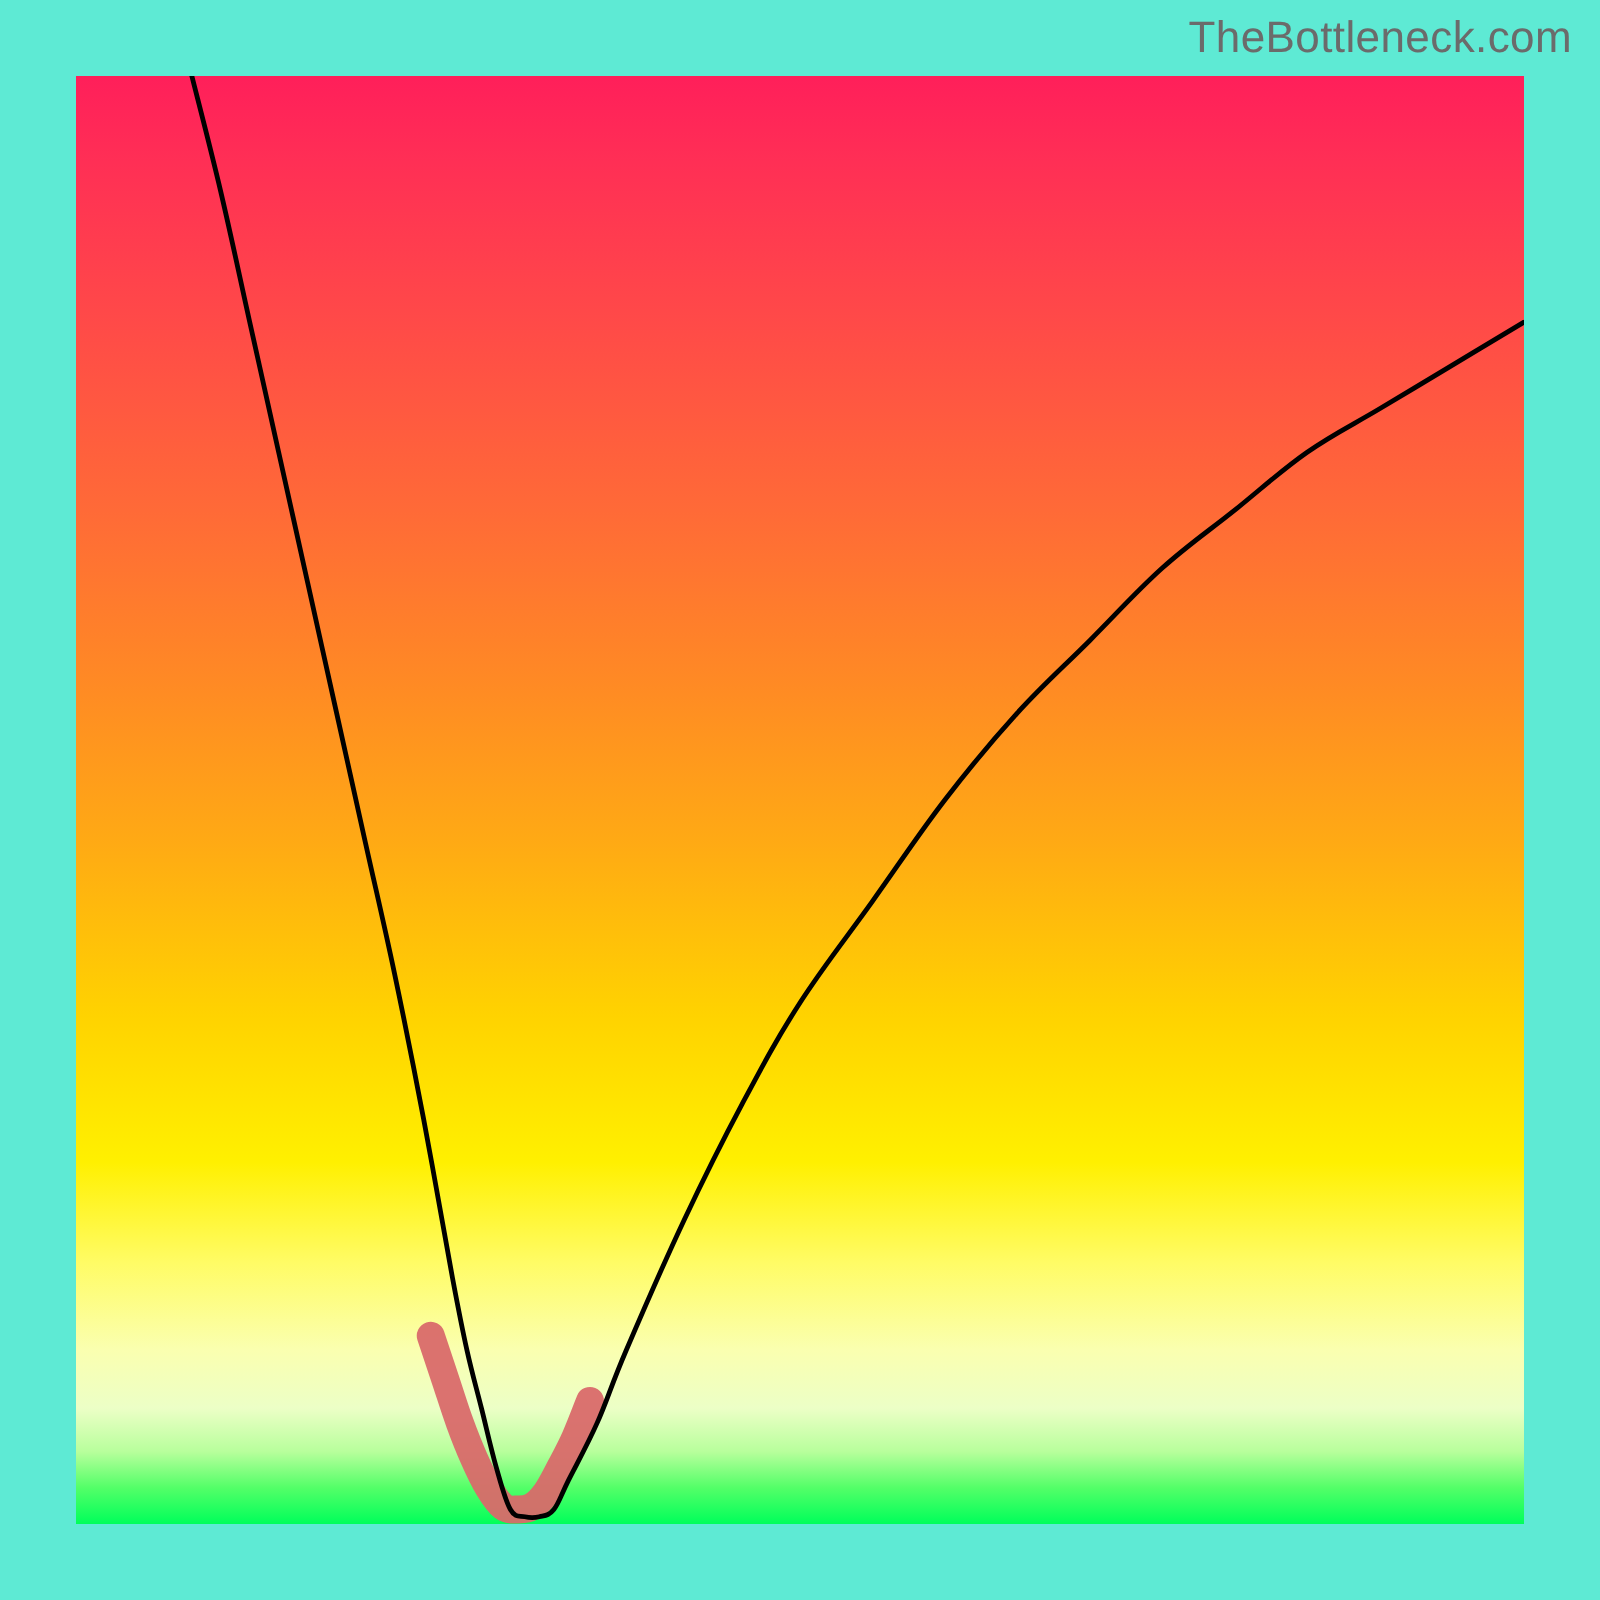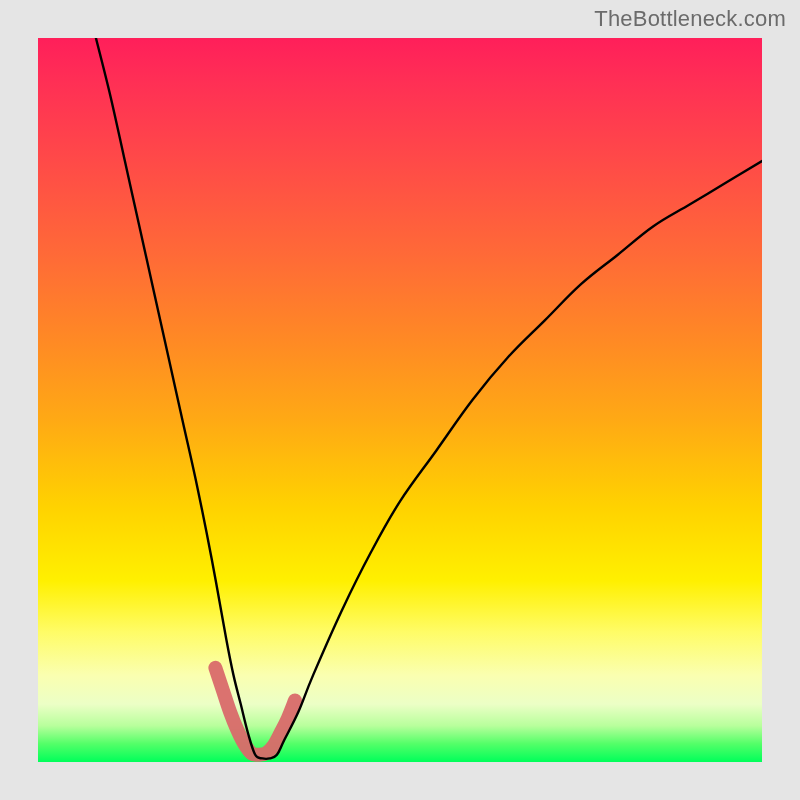--- a/index.html
+++ b/index.html
@@ -8,21 +8,21 @@
     width: 800px;
     height: 800px;
     background: #000;
     overflow: hidden;
     font-family: Arial, Helvetica, sans-serif;
   }
   .frame {
     position: relative;
     width: 800px;
     height: 800px;
-    background: #e5e5e5;
+    background: #5eead4;
   }
   .watermark {
     position: absolute;
     top: 6px;
     right: 14px;
     color: #6b6b6b;
     font-size: 22px;
     font-weight: 500;
     letter-spacing: 0.2px;
     z-index: 30;

